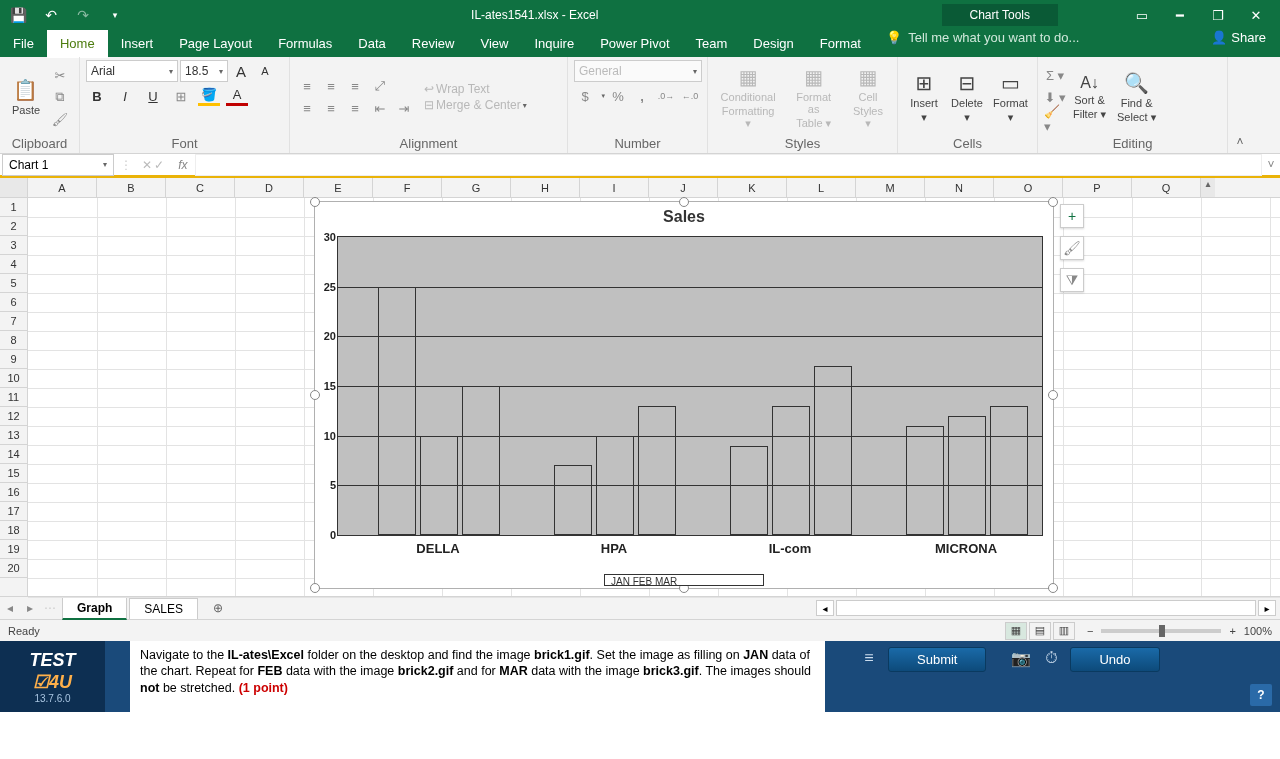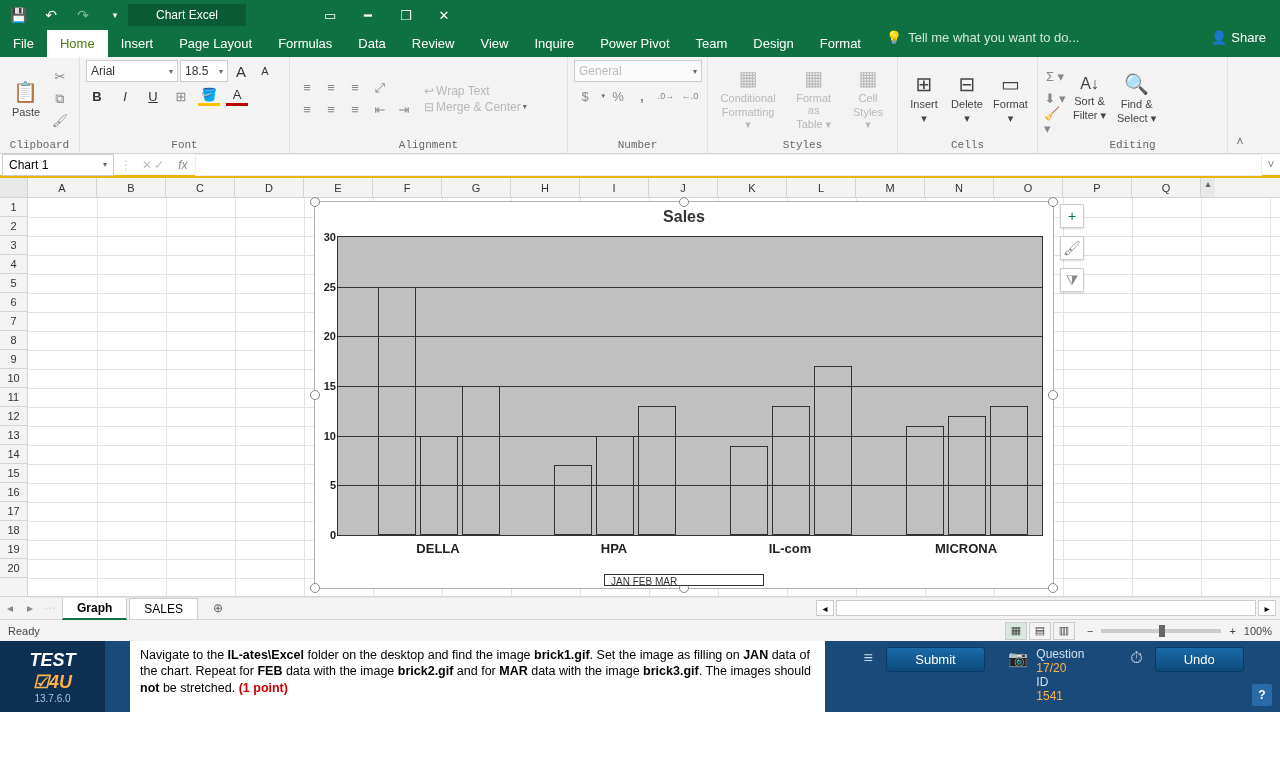--- a/index.html
+++ b/index.html
@@ -19,21 +19,21 @@
 .tab { padding:6px 13px 7px; font-size:13px; cursor:pointer; }
 .tab.active { background:#fff; color:#4d7c0f; }
 .tellme { flex:1; display:flex; align-items:center; padding:0 12px; color:#d0e8db; font-size:13px; }
 .tellme .bulb { margin-right:6px; }
 .share { padding:0 14px; color:#fff; font-size:13px; display:flex; align-items:center; gap:4px; }
 
 
 .ribbon { height:97px; background:#f3f3f3; border-bottom:1px solid #d4d4d4; display:flex; }
 .group { border-right:1px solid #e1e1e1; padding:3px 6px 0; display:flex; flex-direction:column; position:relative; }
 .group-body { flex:1; display:flex; align-items:center; gap:3px; }
-.group-label { text-align:center; font-size:11px; color:#666; padding:2px 0; position:relative;font-family:Liberation Mono, monospace; }
+.group-label { text-align:center; font-size:13px; color:#666; padding:2px 0; position:relative; }
 .rbtn { display:flex; flex-direction:column; align-items:center; justify-content:center; gap:2px; padding:2px 4px; color:#444; font-size:11px; min-width:40px; text-align:center; }
 .rbtn.disabled, .disabled { color:#b8b8b8; }
 .rbtn .ic { font-size:20px; }
 .vstack { display:flex; flex-direction:column; gap:2px; }
 .hstack { display:flex; align-items:center; gap:2px; }
 .combo { height:22px; border:1px solid #ccc; background:#fff; display:flex; align-items:center; padding:0 4px; font-size:12px; color:#333; }
 .combo.disabled { color:#bbb; background:#fafafa; }
 .dd { margin-left:auto; font-size:8px; color:#666; }
 .mini { width:22px; height:20px; display:flex; align-items:center; justify-content:center; font-size:13px; color:#888; }
 .mini.enabled { color:#333; }
@@ -119,21 +119,22 @@
 </head>
 <body>
 
 <div class="titlebar">
   <div class="qat">
     <span class="ic">💾</span>
     <span class="ic">↶</span>
     <span class="ic" style="opacity:.5">↷</span>
     <span class="ic" style="font-size:9px">▾</span>
   </div>
-  <div class="chart-tools">Chart Excel</div>
+  <div class="title-center">IL-ates1541.xlsx - Excel</div>
+  <div class="chart-tools">Chart Tools</div>
   <div style="width:60px"></div>
   <div class="win-ctrls">
     <span class="ic">▭</span>
     <span class="ic">━</span>
     <span class="ic">❐</span>
     <span class="ic">✕</span>
   </div>
 </div>
 
 <div class="tabbar">
@@ -523,21 +524,17 @@
     <div class="ver">13.7.6.0</div>
   </div>
   <div class="t4u-instr">
     <span>Navigate to the </span><b>IL-ates\Excel</b><span> folder on the desktop and find the image </span><b>brick1.gif</b><span>. Set the image as filling on </span><b>JAN</b><span> data of the chart. Repeat for </span><b>FEB</b><span> data with the image </span><b>brick2.gif</b><span> and for </span><b>MAR</b><span> data with the image </span><b>brick3.gif</b><span>. The images should </span><b>not</b><span> be stretched. </span><span class="pts">(1 point)</span>
   </div>
   <div class="t4u-right">
     <span class="t4u-icn">≡</span>
     <button class="t4u-btn">Submit</button>
     <div style="width:8px"></div>
     <span class="t4u-icn">📷</span>
-    <div class="t4u-meta">
-      <div><span class="lbl">Question</span> <span>17/20</span></div>
-      <div><span class="lbl">ID</span> <span>1541</span></div>
-    </div>
     <span class="t4u-icn">⏱</span>
     <button class="t4u-btn">Undo</button>
     <div class="help">?</div>
   </div>
 </div>
 
 </body></html>

